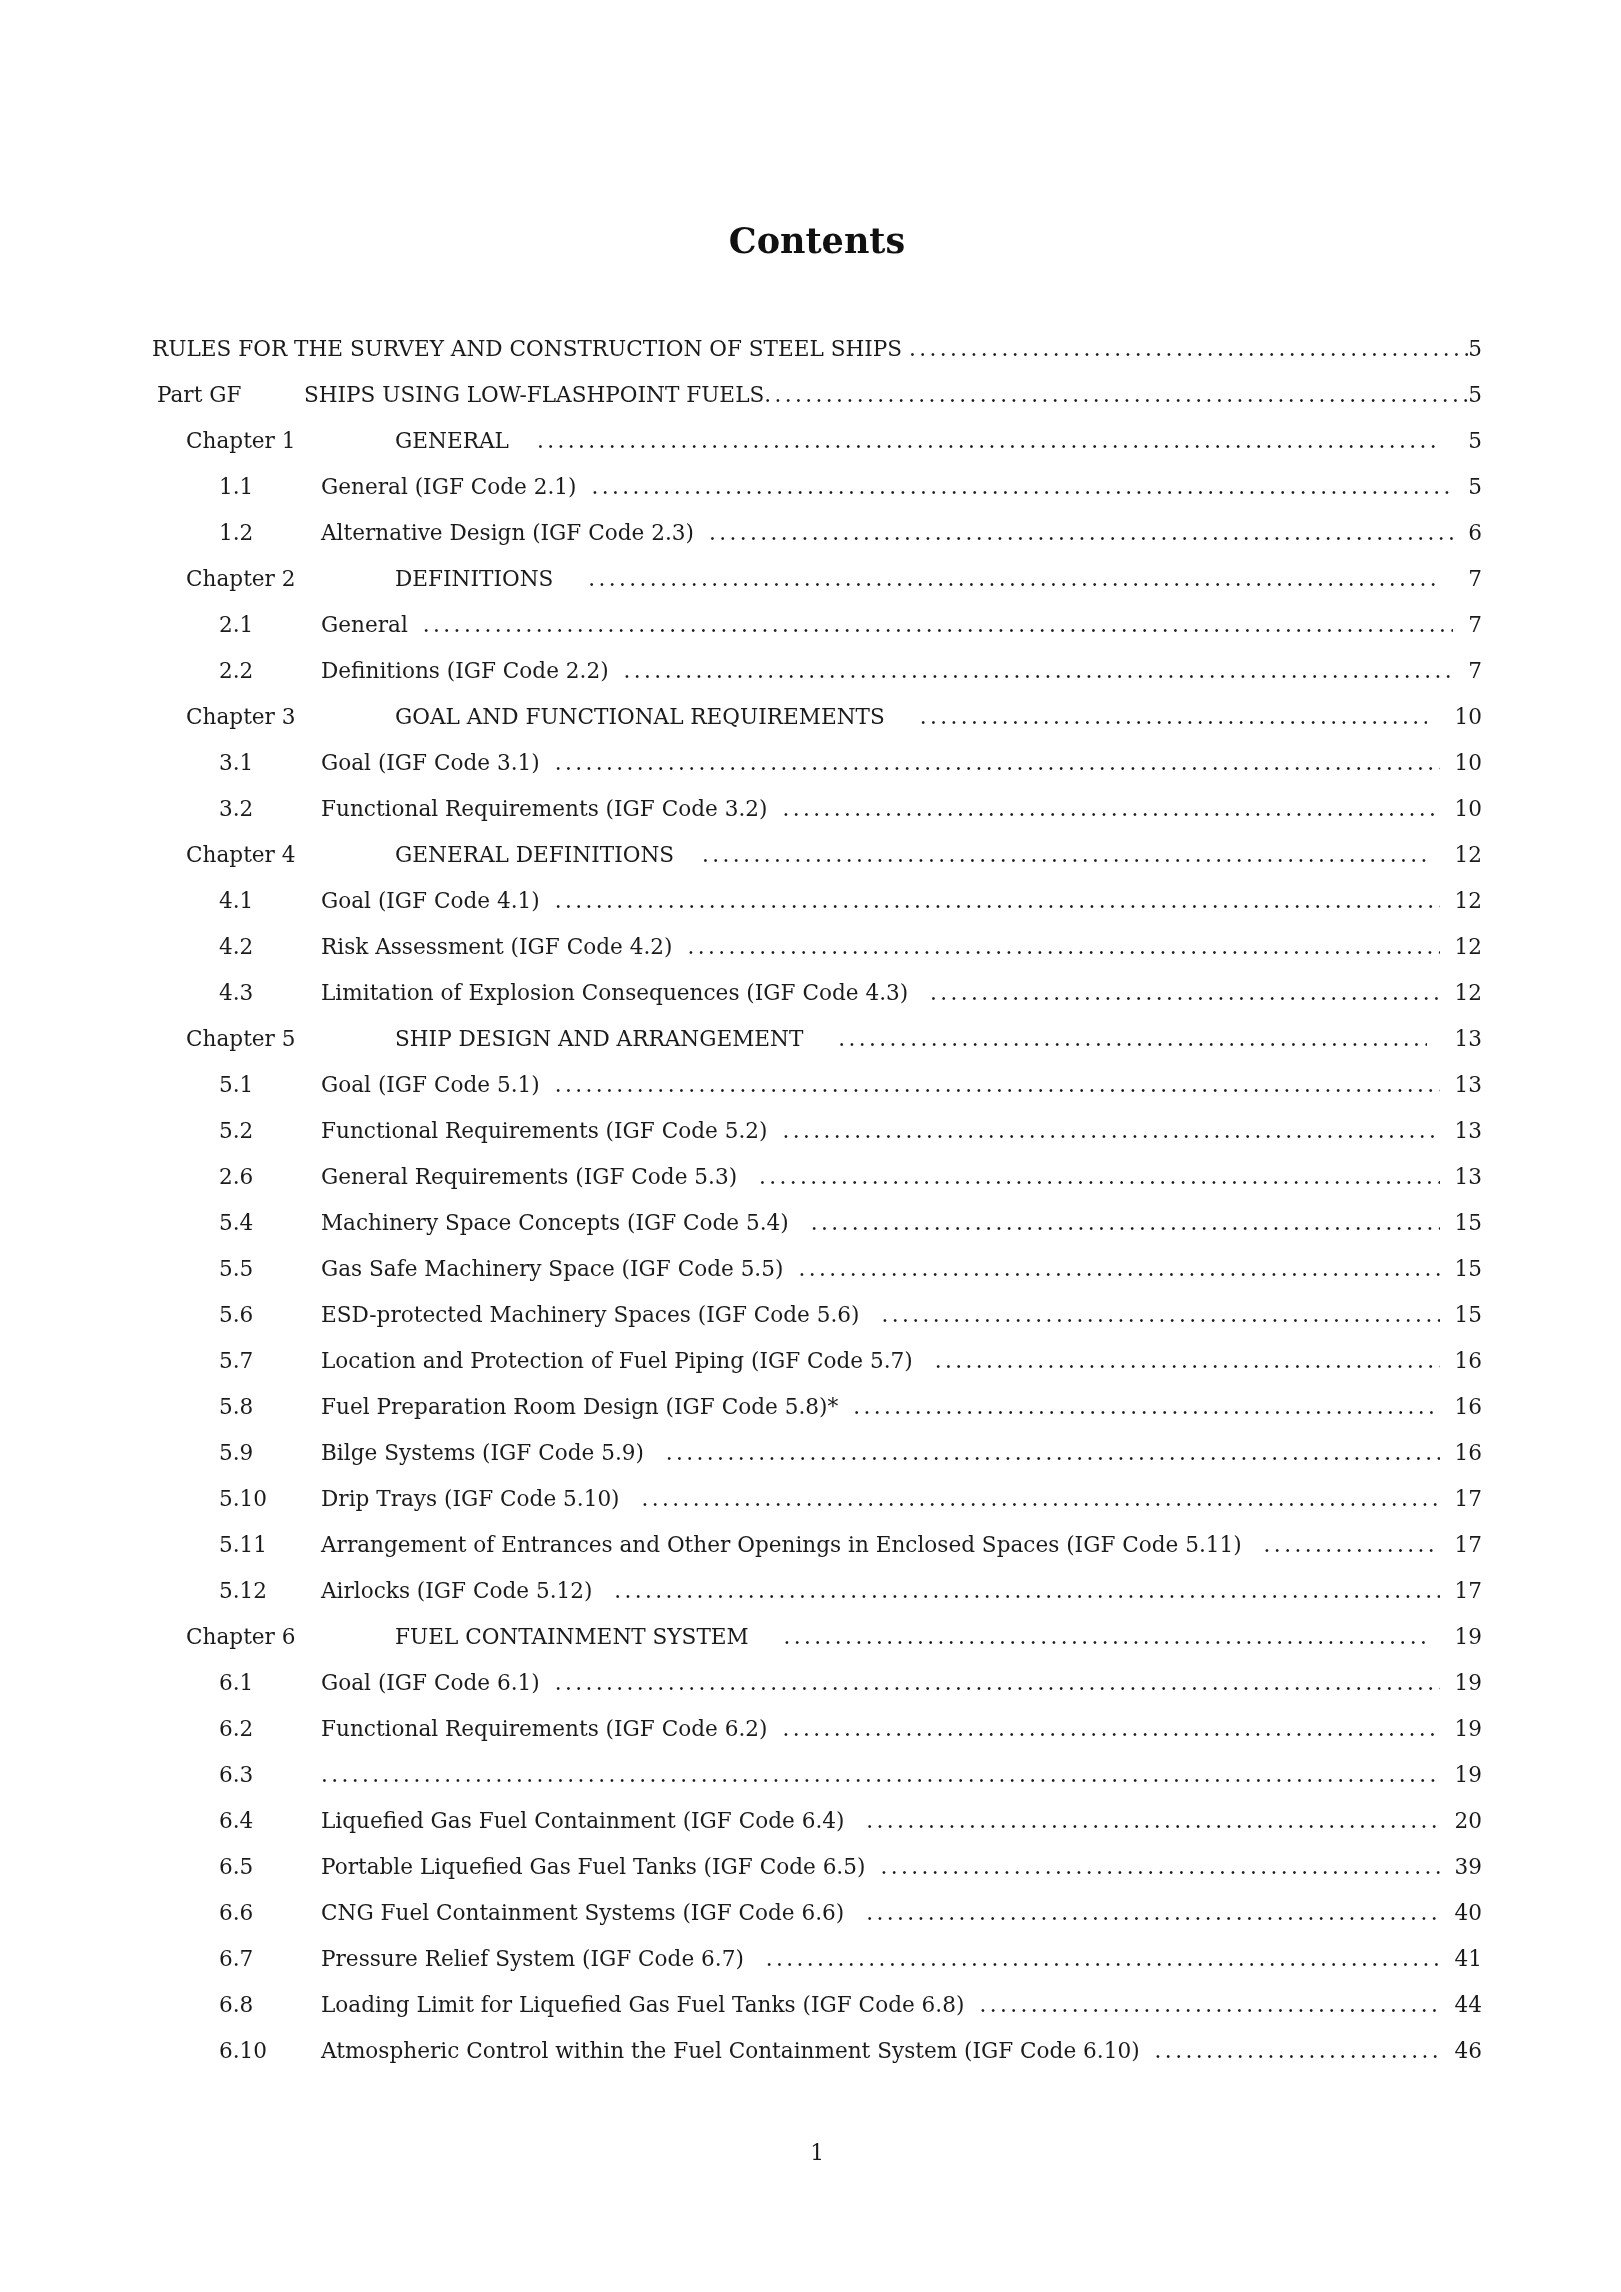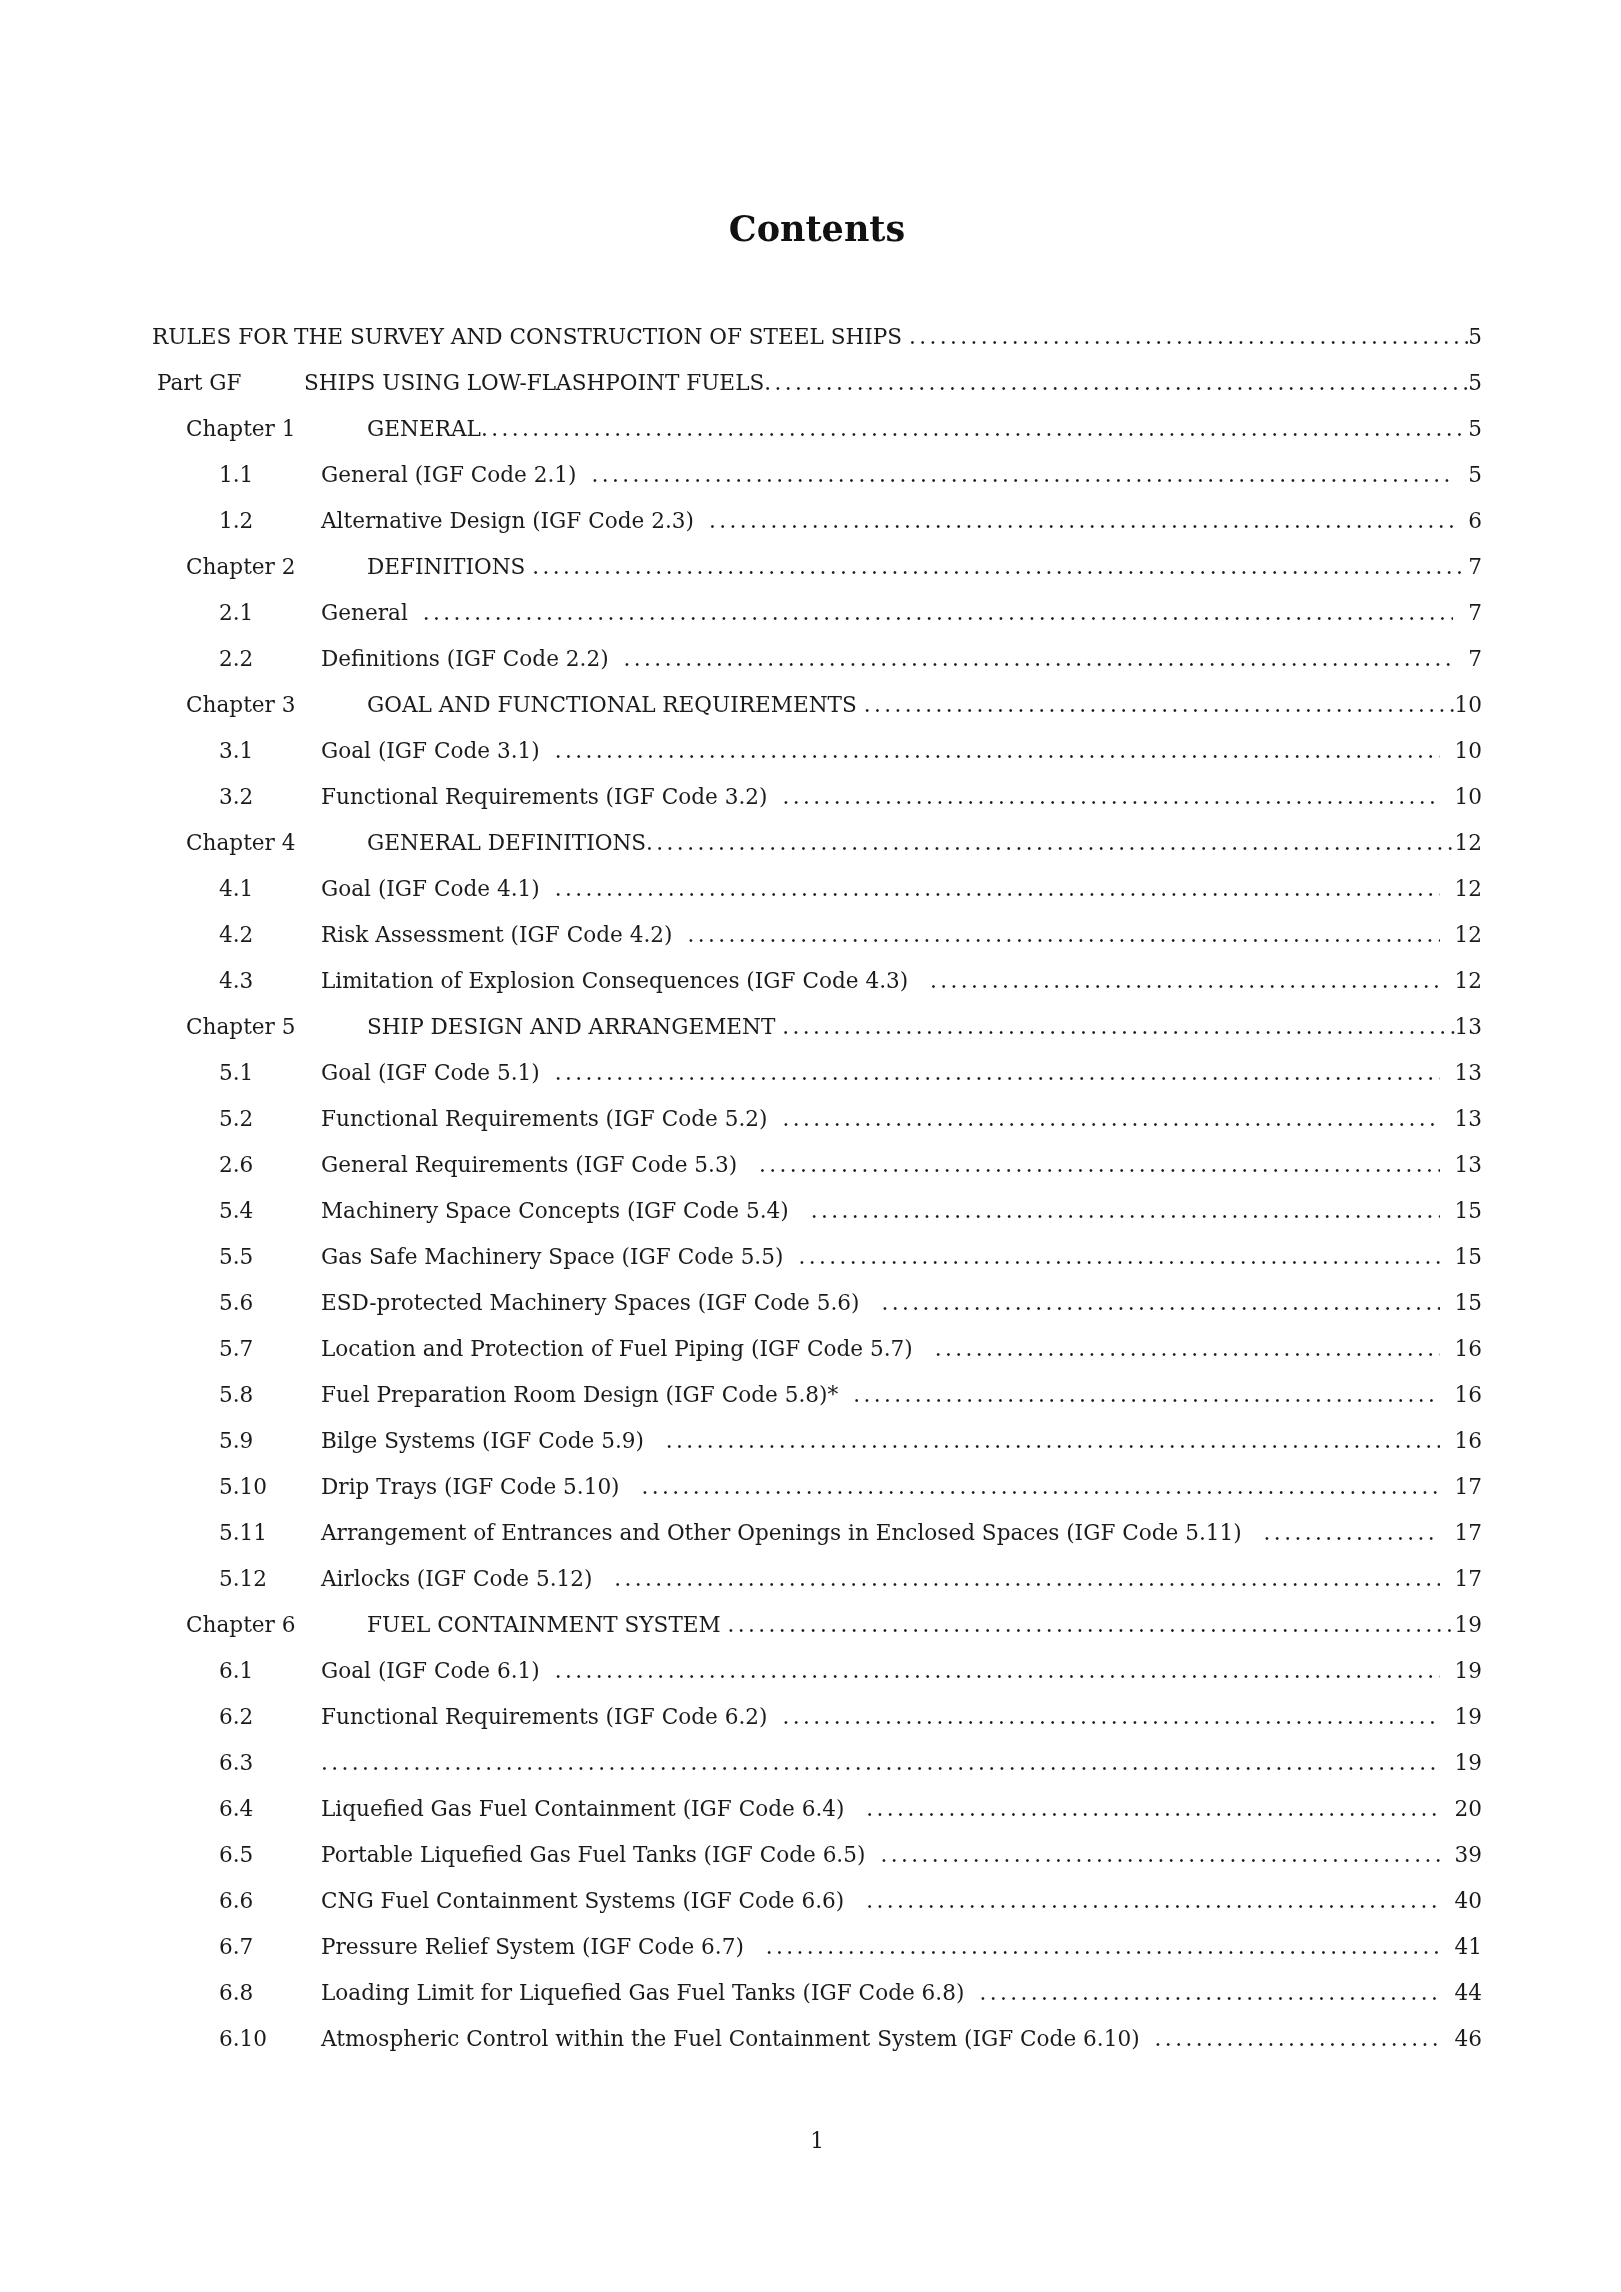--- a/index.html
+++ b/index.html
@@ -9,40 +9,40 @@
     height: 2293px;
     background: #ffffff;
     color: #1b1b1b;
     font-family: "DejaVu Serif", "Liberation Serif", serif;
     font-size: 21.6px;
     box-sizing: border-box;
     padding: 209px 139px 0 152px;
     overflow: hidden;
   }
   .doc-title {
-    margin: 0;
+    margin: 12px;
     text-align: center;
     font-size: 35px;
     font-weight: 700;
     line-height: 39px;
     color: #111111;
   }
   .toc { margin-top: 66px; }
   .row {
     display: flex;
     align-items: flex-start;
     height: 46px;
     line-height: 46px;
     white-space: nowrap;
   }
   .row .label { flex: 0 0 auto; }
   .row.root    { padding-left: 0; }
   .row.part    { padding-left: 4.9px; }
   .row.part .label    { width: 147px; }
-  .row.chapter { padding-left: 34px; }
+  .row.chapter { padding-left: 34px; gap: 28px; }
   .row.chapter .label { width: 181px; }
   .row.section { padding-left: 67px; gap: 15px; }
   .row.section .label { width: 87px; }
   .title-text { flex: 0 0 auto; }
   .title-text .it { }
   .dots {
     flex: 1 1 auto;
     min-width: 0;
     overflow: hidden;
     letter-spacing: 3.4px;

